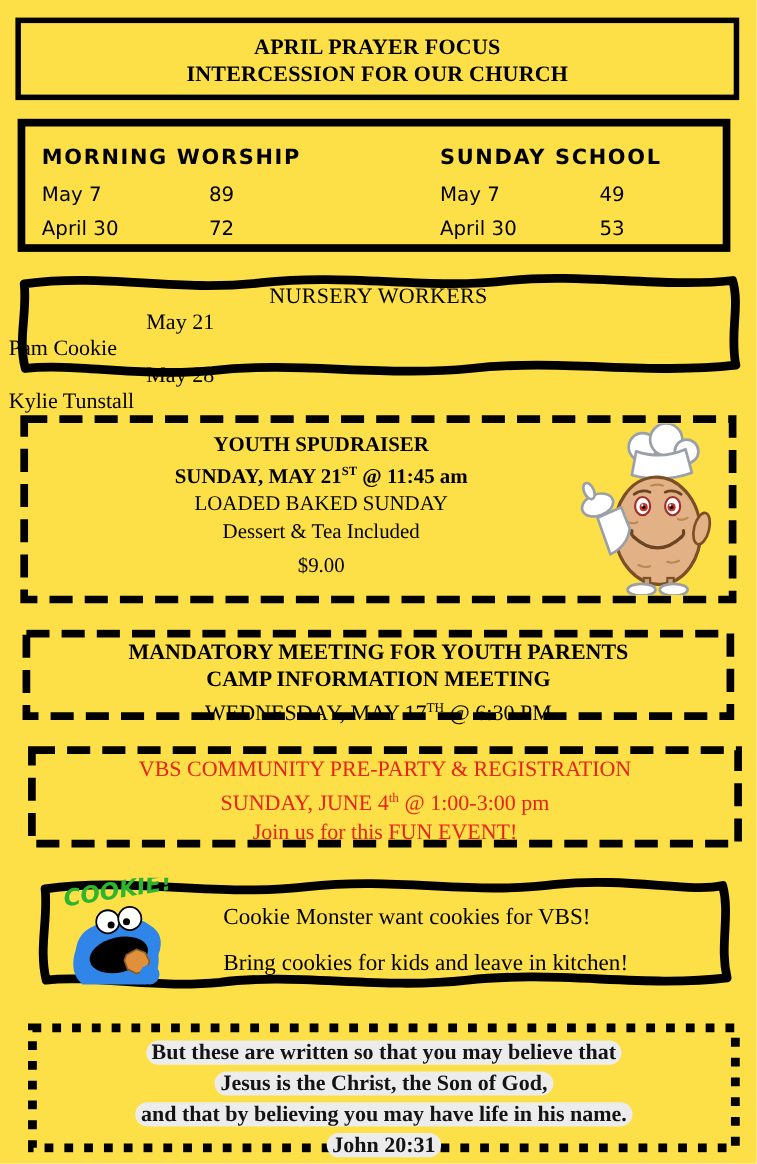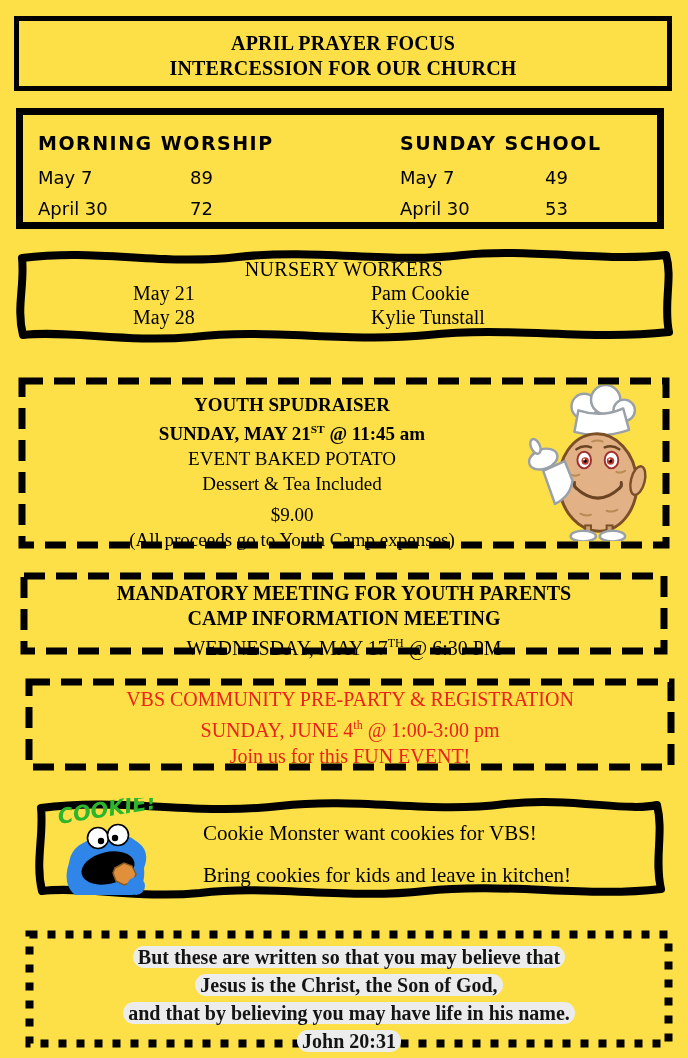--- a/index.html
+++ b/index.html
@@ -19,21 +19,21 @@
   .att-col{position:absolute;top:17px;}
   #colA{left:15px;} #colB{left:377px;}
   .att-title{font-weight:bold;font-size:19px;letter-spacing:1.5px;margin-bottom:8px;}
   .att-row{display:flex;font-size:18px;line-height:31px;}
   #colA .att-date{width:152px;} #colB .att-date{width:145px;}
 
   
   #b3{left:8px;top:242px;width:672px;height:106px;}
   .border-svg{position:absolute;left:0;top:0;}
   .nur-title{position:relative;text-align:center;font-weight:normal;font-size:20px;margin-top:16px;letter-spacing:.3px;}
-  .nur-row{position:relative;display:flex;font-size:20px;line-height:24px;}
+  .nur-row{position:relative;display:flex;font-size:20px;line-height:24px;flex-direction:column;}
   .nur-date{margin-left:125px;width:238px;}
 
   
   #b4{left:18px;top:377px;width:652px;height:172px;text-align:center;}
   #b4 .content{position:relative;padding:15px 132px 0 28px;}
   #b4 .t{font-size:19px;line-height:25px;}
   #b4 .price{margin-top:6px;}
   .potato{position:absolute;right:8px;top:8px;}
 
   
@@ -110,24 +110,23 @@
     </div>
   </div>
 
   <div class="box" id="b4">
     <svg class="border-svg" width="652" height="172">
       <rect x="4" y="4" width="644" height="164" fill="none" stroke="#000" stroke-width="7" stroke-dasharray="21 11"></rect>
     </svg>
     <div class="content">
       <div class="t bold">YOUTH SPUDRAISER</div>
       <div class="t bold"><span>SUNDAY, MAY 21</span><sup>ST</sup><span> @ 11:45 am</span></div>
-      <div class="t">EVENT BAKED POTATO</div>
+      <div class="t">LOADED BAKED SUNDAY</div>
       <div class="t">Dessert &amp; Tea Included</div>
       <div class="t price">$9.00</div>
-      <div class="t">(All proceeds go to Youth Camp expenses)</div>
     </div>
     <svg class="potato" width="140" height="156" viewBox="0 0 140 160">
 
       <g fill="#ffffff" stroke="#9aa0a8" stroke-width="2.5" stroke-linejoin="round">
         <circle cx="62" cy="22" r="13"></circle>
         <circle cx="84" cy="15" r="15"></circle>
         <circle cx="103" cy="26" r="11"></circle>
         <path d="M 56 26 L 52 48 Q 80 56 108 46 L 102 24 Q 80 34 56 26 Z"></path>
       </g>
 

